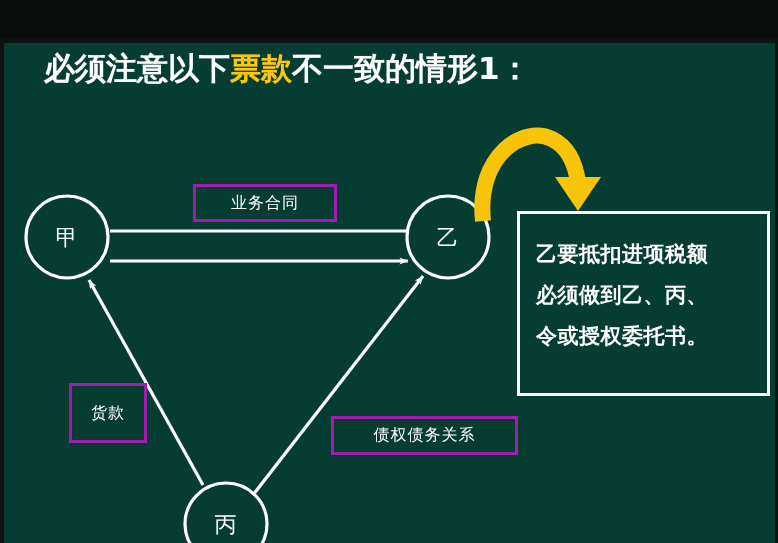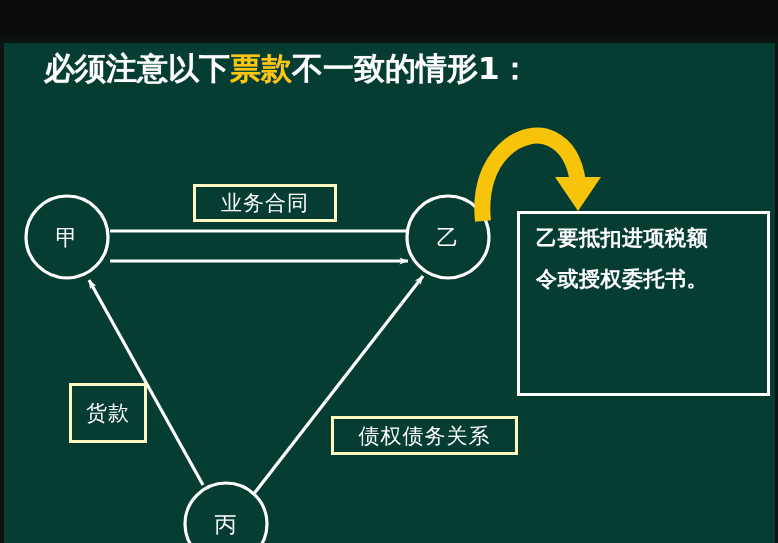--- a/index.html
+++ b/index.html
@@ -50,40 +50,40 @@
     position: absolute;
     color: #ffffff;
     font-size: 22px;
     line-height: 1;
     transform: translate(-50%, -50%);
     white-space: nowrap;
     letter-spacing: 1px;
   }
   .tag-box {
     position: absolute;
-    border: 3px solid #fef9c3;
+    border: 3px solid #a21caf;
     color: #ffffff;
     background: transparent;
-    font-size: 21px;
+    font-size: 16px;
     display: flex;
     align-items: center;
     justify-content: center;
     box-sizing: border-box;
     letter-spacing: 1px;
     white-space: nowrap;
   }
   #note-box {
     position: absolute;
     left: 513px;
     top: 168px;
     width: 253px;
     height: 185px;
     border: 3px solid #ffffff;
     box-sizing: border-box;
-    padding: 4px 13px 0 16px;
+    padding: 20px 13px 0 16px;
     color: #ffffff;
     font-size: 21px;
     font-weight: bold;
     line-height: 41px;
     letter-spacing: 0.5px;
   }
 </style>
 </head>
 <body>
 
@@ -121,16 +121,17 @@
   <div class="node-label" style="left:63px; top:195px;">甲</div>
   <div class="node-label" style="left:444px; top:195px;">乙</div>
   <div class="node-label" style="left:222px; top:482px;">丙</div>
 
   <div class="tag-box" style="left:189px; top:141px; width:144px; height:38px;">业务合同</div>
   <div class="tag-box" style="left:65px; top:340px; width:78px; height:60px;">货款</div>
   <div class="tag-box" style="left:327px; top:373px; width:187px; height:39px;">债权债务关系</div>
 
   <div id="note-box">
     <div>乙要抵扣进项税额</div>
+    <div>必须做到乙、丙、</div>
     <div>令或授权委托书。</div>
   </div>
 
 </div>
 
 </body></html>

